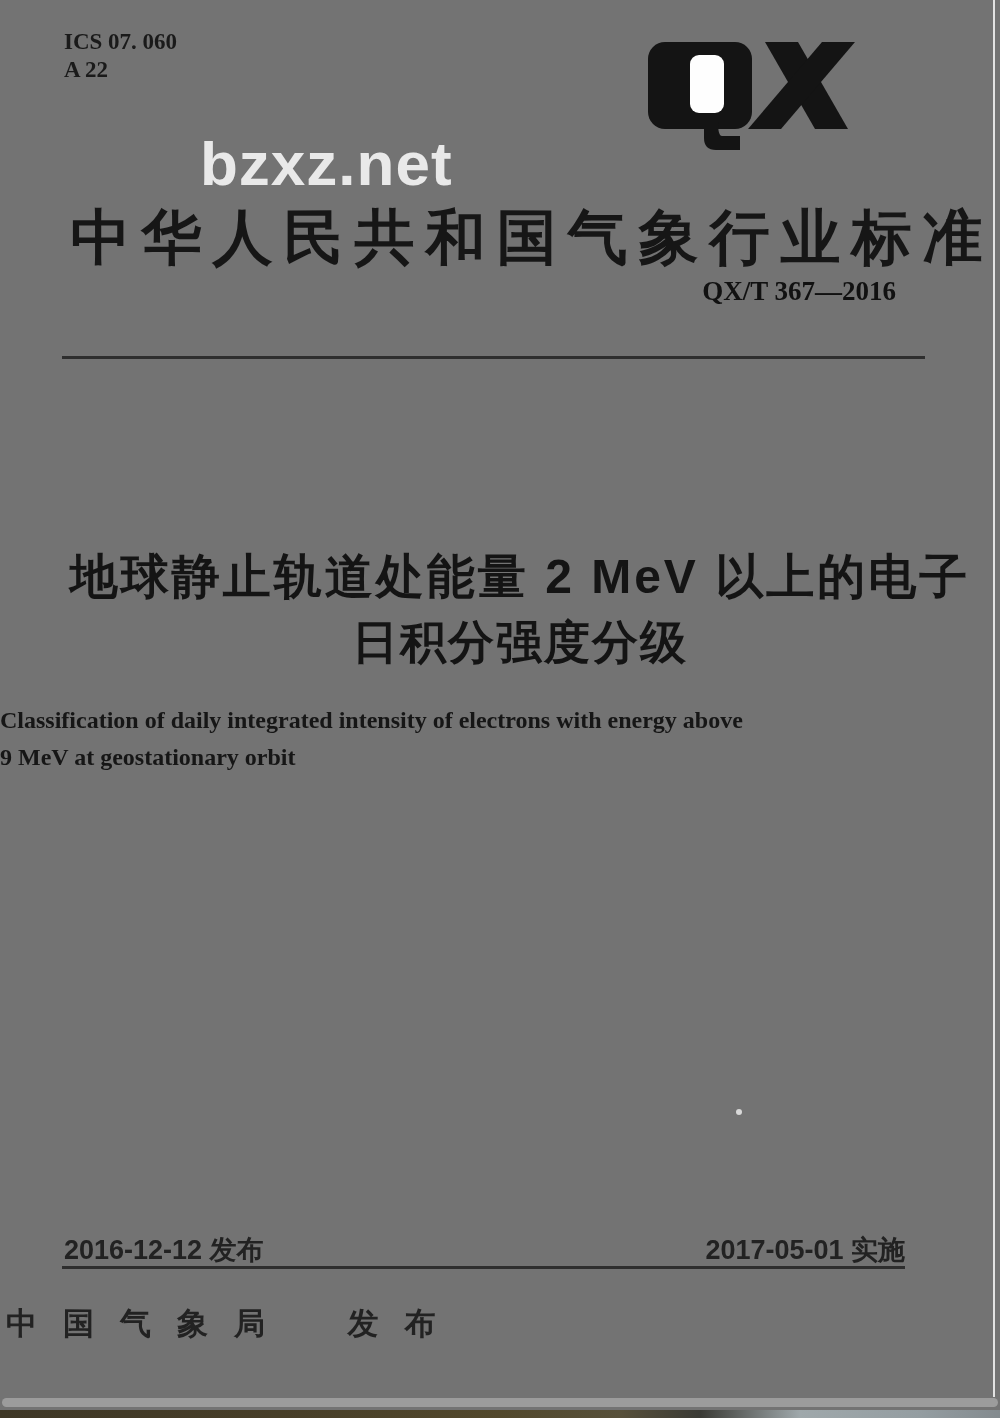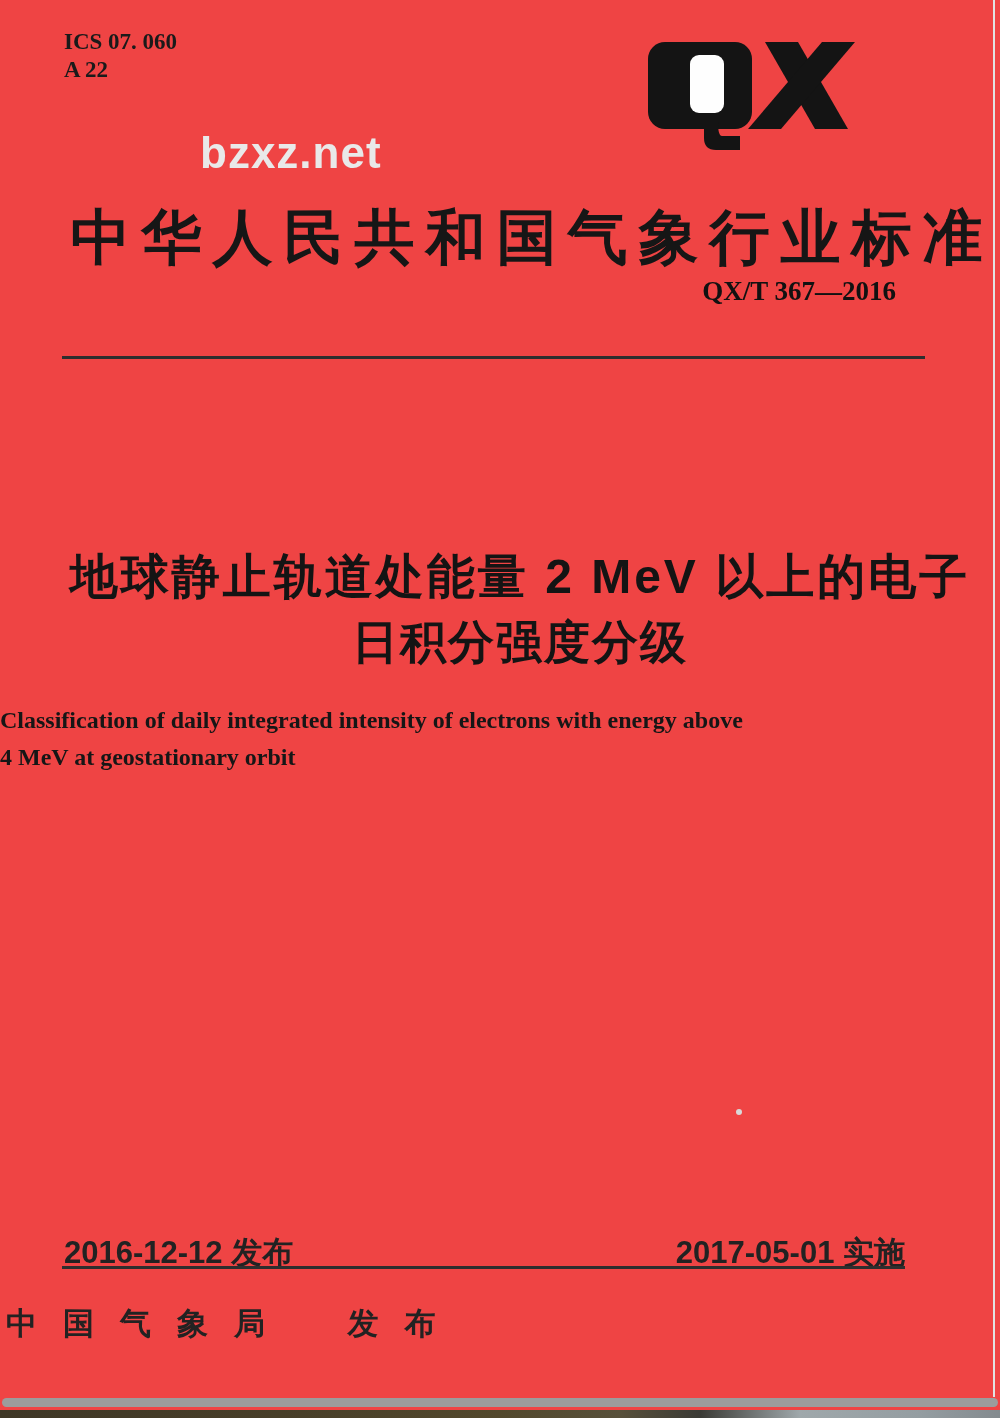--- a/index.html
+++ b/index.html
@@ -1,32 +1,32 @@
 <!DOCTYPE html>
 <html><head>
 <meta charset="utf-8">
 <style>
   html,body{margin:0;padding:0;background:#ffffff;}
   .page{
     position:relative;
     width:1000px;height:1418px;
-    background:#ef4444;
+    background:#737373;
     overflow:hidden;
     font-family:"Liberation Sans","DejaVu Sans",sans-serif;
     color:#1a1a1a;
   }
   .ics-block{
     position:absolute;left:64px;top:28px;
     font-family:"Liberation Serif","DejaVu Serif",serif;
     font-weight:700;font-size:23px;line-height:28px;color:#1a1a1a;
   }
   .logo{position:absolute;left:648px;top:42px;width:207px;height:110px;}
   .watermark{
     position:absolute;left:200px;top:128px;
-    font-size:44px;font-weight:700;letter-spacing:1px;
+    font-size:62px;font-weight:700;letter-spacing:1px;
     color:#e9e9e9;z-index:0;user-select:none;
   }
   .category-title{
     position:absolute;left:0;top:186px;width:1000px;margin:12px;
     text-align:center;font-size:60px;font-weight:700;
     letter-spacing:11px;color:#161616;z-index:1;white-space:nowrap;padding-left:20px;
   }
   .std-number{
     position:absolute;right:104px;top:276px;
     font-family:"Liberation Serif","DejaVu Serif",serif;
@@ -47,21 +47,21 @@
     font-family:"Liberation Serif","DejaVu Serif",serif;
     font-weight:700;font-size:24px;line-height:37px;color:#161616;
   }
   .artifact-dot{
     position:absolute;left:736px;top:1109px;width:6px;height:6px;
     border-radius:50%;background:#d9d9d9;
   }
   .dates-row{
     position:absolute;left:64px;top:1232px;width:841px;
     display:flex;justify-content:space-between;
-    font-size:31px;font-weight:700;color:#222;white-space:nowrap;align-items:center;
+    font-size:27px;font-weight:700;color:#222;white-space:nowrap;align-items:center;
   }
   .publisher{
     position:absolute;left:0;top:1303px;width:1000px;
     text-align:left;font-size:31px;font-weight:700;
     letter-spacing:26px;word-spacing:22px;color:#222;white-space:nowrap;margin-left:6px;
   }
   .page-edge-line{
     position:absolute;left:993px;top:0;width:2px;height:1397px;
     background:#e2e2e2;
   }
@@ -107,21 +107,21 @@
 
   <div class="rule rule-top"></div>
 
   <div class="title-cn">
     <div class="title-cn-line1">地球静止轨道处能量 2 MeV 以上的电子</div>
     <div class="title-cn-line2">日积分强度分级</div>
   </div>
 
   <div class="title-en">
     <div>Classification of daily integrated intensity of electrons with energy above</div>
-    <div>4 MeV at geostationary orbit</div>
+    <div>9 MeV at geostationary orbit</div>
   </div>
 
   <div class="artifact-dot"></div>
 
   <div class="dates-row">
     <span>2016-12-12 发布</span>
     <span>2017-05-01 实施</span>
   </div>
 
   <div class="rule rule-bottom"></div>

